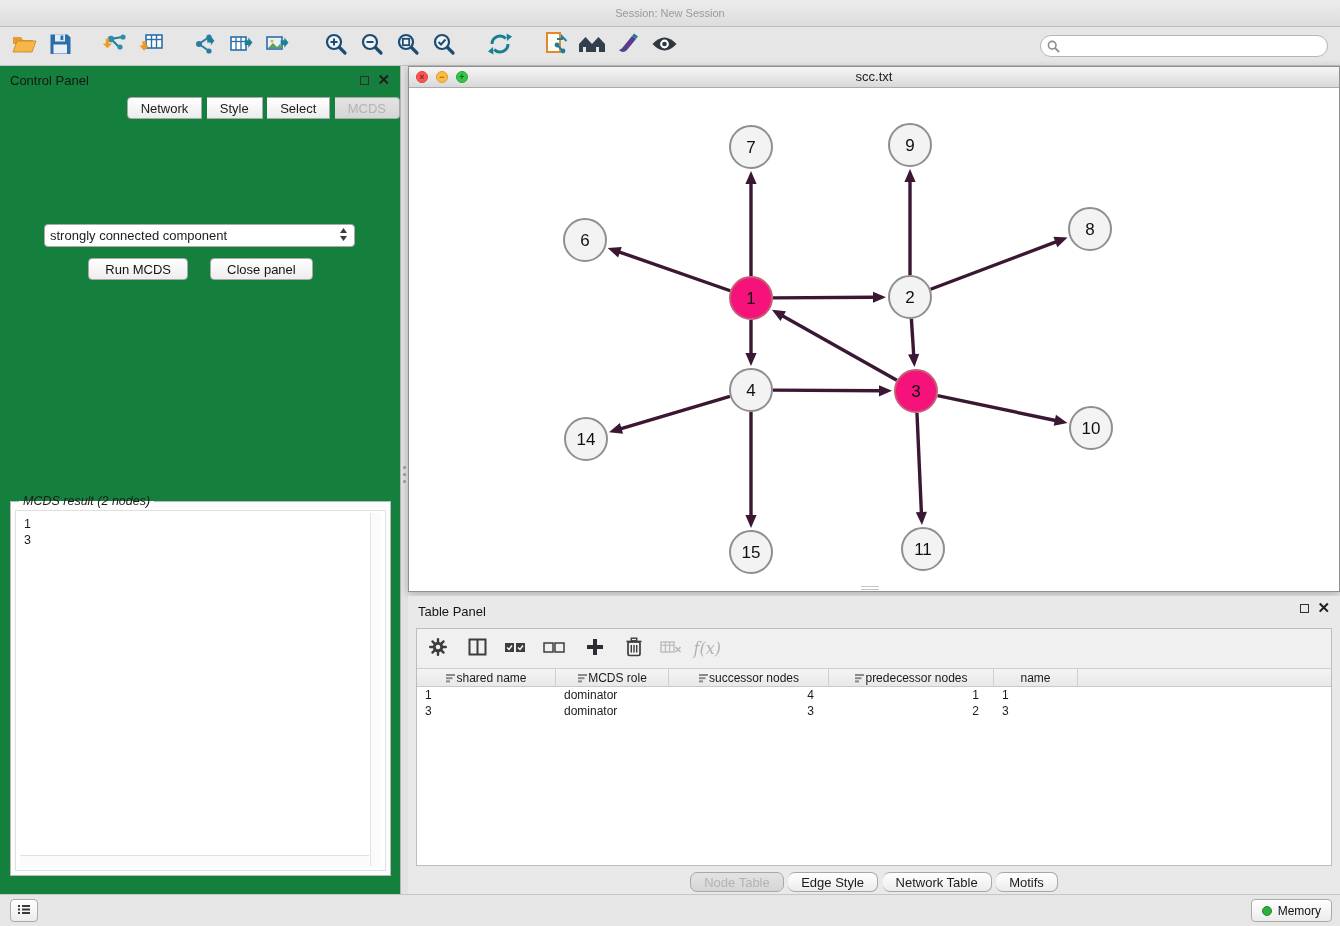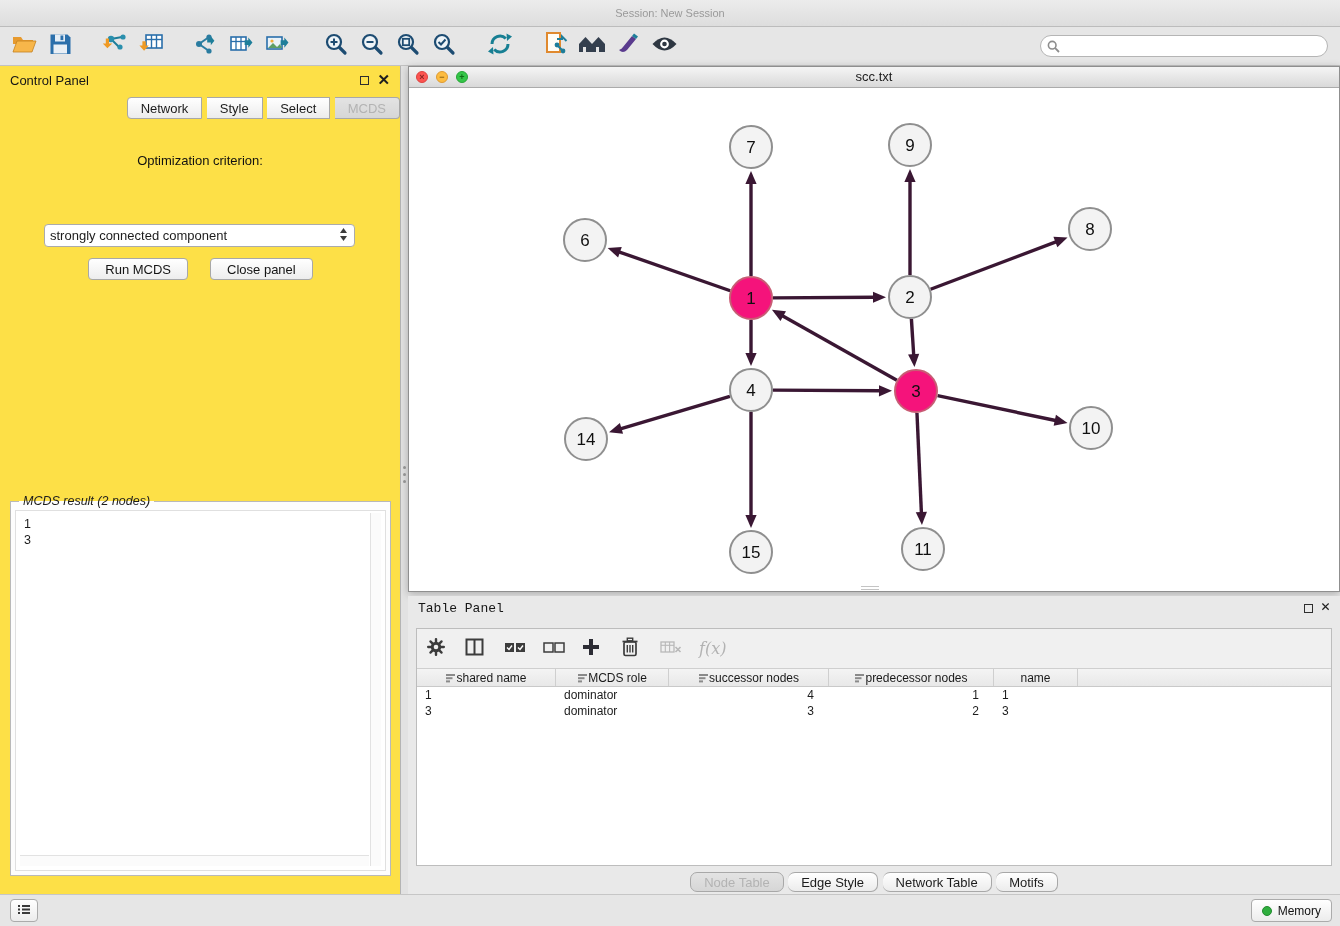--- a/index.html
+++ b/index.html
@@ -15,21 +15,21 @@
     display:flex; align-items:center; padding-left:6px; }
   .tb-btn { width:36px; height:32px; display:flex; align-items:center; justify-content:center; flex:0 0 auto; }
   .gap1 { margin-left:20px; } .gap2 { margin-left:18px; } .gap3 { margin-left:22px; }
   .search-wrap { margin-left:auto; margin-right:12px; position:relative; }
   .search-wrap input { width:288px; height:22px; border:1px solid #b5b5b5; border-radius:11px;
     background:#fff; padding:0 8px 0 24px; font-size:12px; outline:none; font-family:"Liberation Sans",sans-serif; }
   .search-glass { position:absolute; left:7px; top:4px; }
 
   
   .control-panel { position:absolute; top:66px; left:0; width:401px; height:828px;
-    background:#fde047; border-right:1px solid #b4b4b4; }
+    background:#15803d; border-right:1px solid #b4b4b4; }
   .cp-header { height:28px; display:flex; align-items:center; padding:0 10px; font-size:13px; color:#161616; }
   .win-ctrls { margin-left:auto; display:flex; align-items:center; gap:8px; }
   .float-box { width:9px; height:9px; border:1.5px solid #2e2e2e; display:inline-block; }
   .close-x { font-size:15px; font-weight:bold; color:#1e1e1e; line-height:10px; }
   .cp-tabs { display:flex; justify-content:flex-end; margin-top:3px; }
   .seg button { font-size:13px; height:22px; padding:0 13px; background:linear-gradient(#ffffff,#ececec);
     border:1px solid #a8a8a8; border-left:none; color:#1c1c1c; font-family:"Liberation Sans",sans-serif; }
   .seg button:first-child { border-left:1px solid #a8a8a8; border-radius:4px 0 0 4px; }
   .seg button:last-child { border-radius:0 4px 4px 0; }
   .seg button.active { background:linear-gradient(#e3e3e3,#d6d6d6); color:#b3b3b3; }
@@ -65,26 +65,26 @@
     color:rgba(60,0,0,0.6); font-weight:bold; }
   .light.red { background:#fc5450; border:1px solid #dd4340; }
   .light.yellow { background:#fdbc40; border:1px solid #de9b33; color:rgba(90,60,0,0.7); }
   .light.green { background:#34c648; border:1px solid #27a537; color:rgba(0,70,0,0.7); }
   .net-canvas { position:absolute; left:0; top:21px; width:930px; height:503px; background:#ffffff; }
   .net-hnub { position:absolute; left:452px; bottom:1px; width:18px; height:4px;
     border-top:1px solid #c4c4c4; border-bottom:1px solid #c4c4c4; }
 
   
   .table-panel { position:absolute; left:408px; top:596px; width:932px; height:298px; background:#e9e9e9; }
-  .tp-header { height:24px; display:flex; align-items:center; padding:8px 10px; font-size:13px; color:#161616;font-family:Liberation Mono, monospace; }
+  .tp-header { height:24px; display:flex; padding:8px 10px; font-size:13px; color:#161616; }
   .tp-box { position:absolute; left:8px; top:32px; width:916px; height:238px;
     background:#ffffff; border:1px solid #bdbdbd; display:flex; flex-direction:column; }
   .tp-toolbar { height:40px; background:#f0f0f0; border-bottom:1px solid #cfcfcf;
     display:flex; align-items:center; padding-left:9px; gap:17px; }
-  .tp-tool { width:22px; height:22px; display:flex; align-items:center; justify-content:flex-start; }
+  .tp-tool { width:22px; height:22px; display:flex; align-items:center; justify-content:flex-end; }
   .fx { font-family:"DejaVu Serif", serif; font-style:italic; font-size:16px; color:#b2b2b2; }
   .grid-head { display:flex; height:18px; background:linear-gradient(#f4f4f4,#e8e8e8); border-bottom:1px solid #c9c9c9; font-size:12px; }
   .gh-cell { display:flex; align-items:center; justify-content:center; border-right:1px solid #cfcfcf; color:#1a1a1a; }
   .grid-body { flex:1; background:#fff; font-size:12px; overflow:hidden; }
   .grid-row { display:flex; height:16px; line-height:16px; }
   .gb-cell { white-space:nowrap; }
   .al { padding-left:8px; text-align:left; }
   .ar { padding-right:15px; text-align:right; }
   .tp-tabs { position:absolute; left:0; bottom:2px; width:932px; display:flex; justify-content:center; }
   .tp-tabs .seg button { height:20px; font-size:13px;border-radius:7px; }
@@ -297,21 +297,20 @@
   </div>
   <div class="cp-tabs">
     <span class="seg">
       <button>Network</button>
       <button>Style</button>
       <button>Select</button>
       <button class="active">MCDS</button>
     </span>
   </div>
 
-  <div class="opt-label">Optimization criterion:</div>
 
   <div class="combo">
     <span>strongly connected component</span>
     <span class="arrows">
       <svg width="9" height="15" viewBox="0 0 9 15">
         <polygon points="4.5,1 8,6 1,6" fill="#3c3c3c"></polygon>
         <polygon points="4.5,14 8,9 1,9" fill="#3c3c3c"></polygon>
       </svg>
     </span>
   </div>

